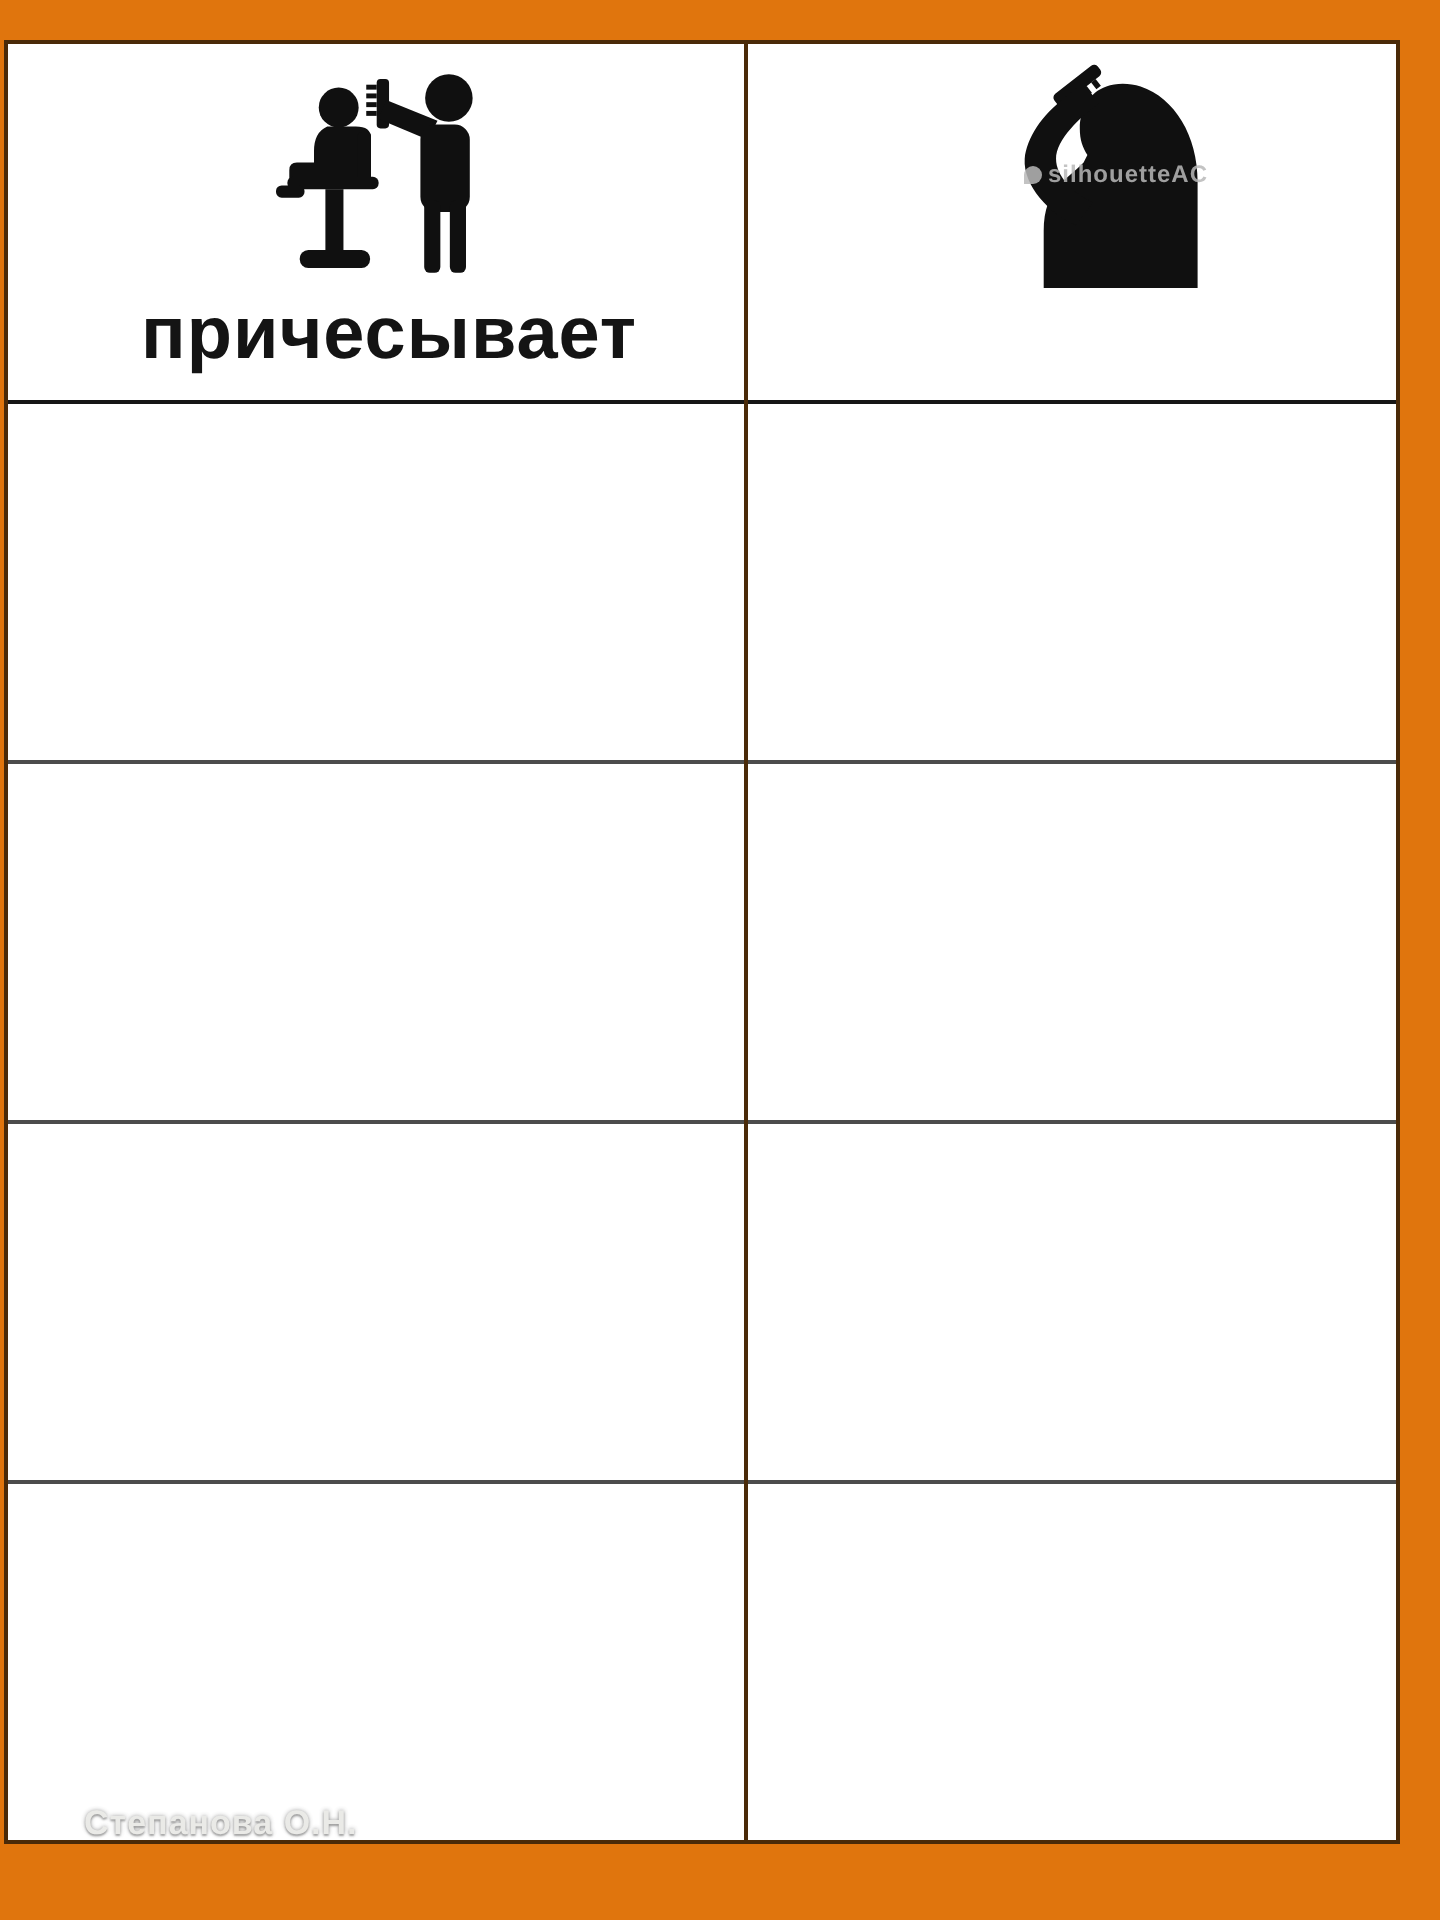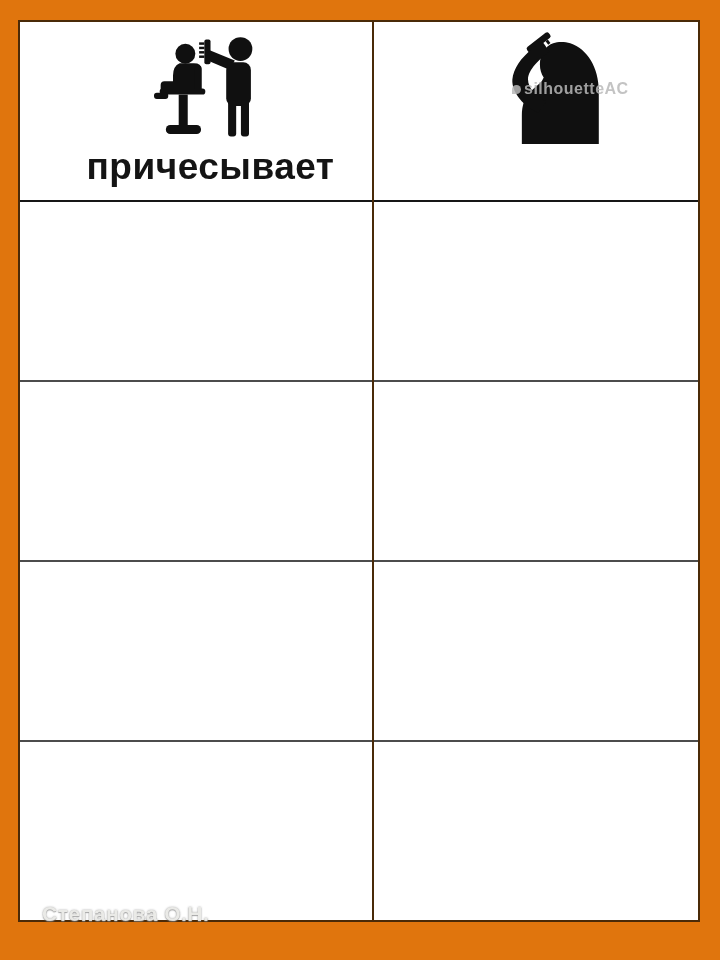--- a/index.html
+++ b/index.html
@@ -12,21 +12,21 @@
   }
   .column {
     position: absolute;
     top: 20px;
     height: 902px;
     background: #ffffff;
     border: 2px solid #4a2a08;
     display: flex;
     flex-direction: column;
   }
-  .column.left  { left: 18px;  width: 385px; }
+  .column.left  { left: 2px;  width: 385px; }
   .column.right { left: 372px; width: 328px; }
 
   .header {
     height: 180px;
     flex: none;
     border-bottom: 2px solid #161616;
     display: flex;
     flex-direction: column;
     align-items: center;
     justify-content: flex-start;
@@ -54,21 +54,21 @@
   }
 
   .cells { flex: 1; display: flex; flex-direction: column; }
   .cell  { flex: 1; border-bottom: 2px solid #4c4c4c; background: #fff; }
   .cell:last-child { border-bottom: none; }
 
   .stock-watermark {
     position: absolute;
     left: 12px;
     top: 52px;
-    font-size: 16px;
+    font-size: 12px;
     font-weight: bold;
     color: #b9b9b9;
     opacity: 0.85;
     letter-spacing: 0.5px;
     white-space: nowrap;
     display: flex;
     align-items: center;
     gap: 3px;
     pointer-events: none;
   }
@@ -76,21 +76,21 @@
     width: 9px; height: 9px;
     border-radius: 50% 50% 50% 0;
     background: #b9b9b9;
     display: inline-block;
   }
 
   .author-watermark {
     position: absolute;
     left: 42px;
     top: 902px;
-    font-size: 21px;
+    font-size: 17px;
     font-weight: bold;
     letter-spacing: 0.5px;
     color: #e9e9e6;
     opacity: 0.92;
     text-shadow: 0 0 2px rgba(140,140,140,0.9), 0 1px 1px rgba(110,110,110,0.6);
     white-space: nowrap;
   }
 </style>
 </head>
 <body style="background: rgb(224, 117, 13);">

